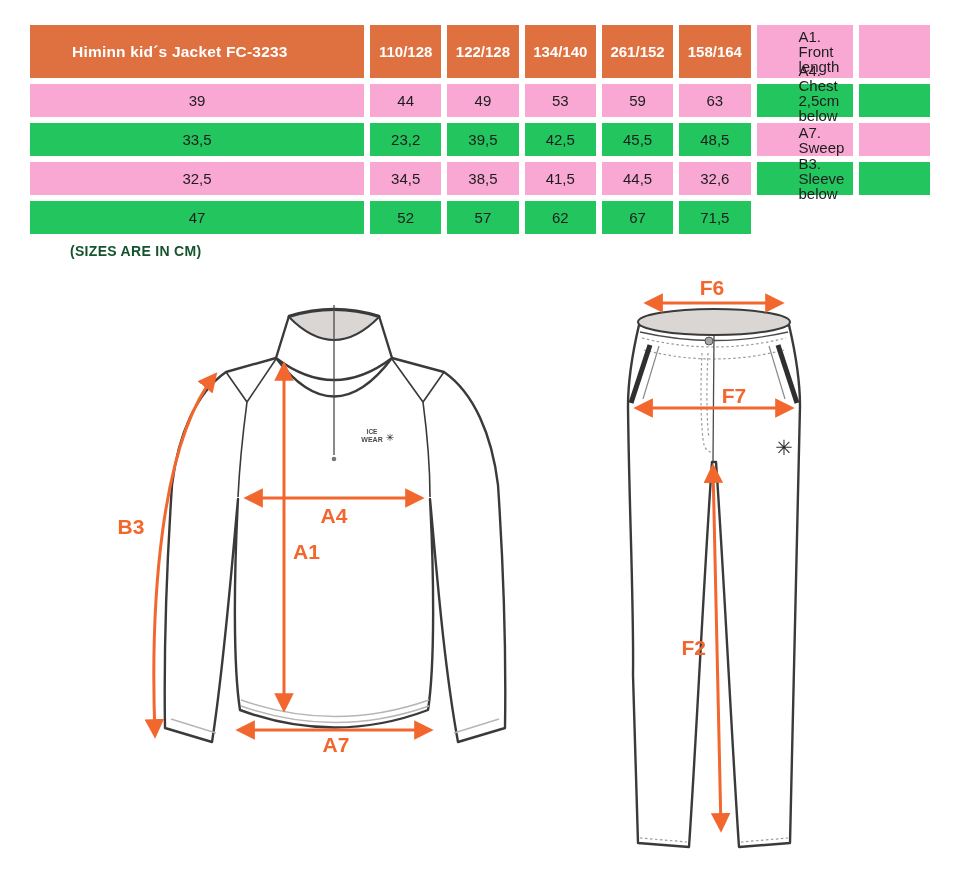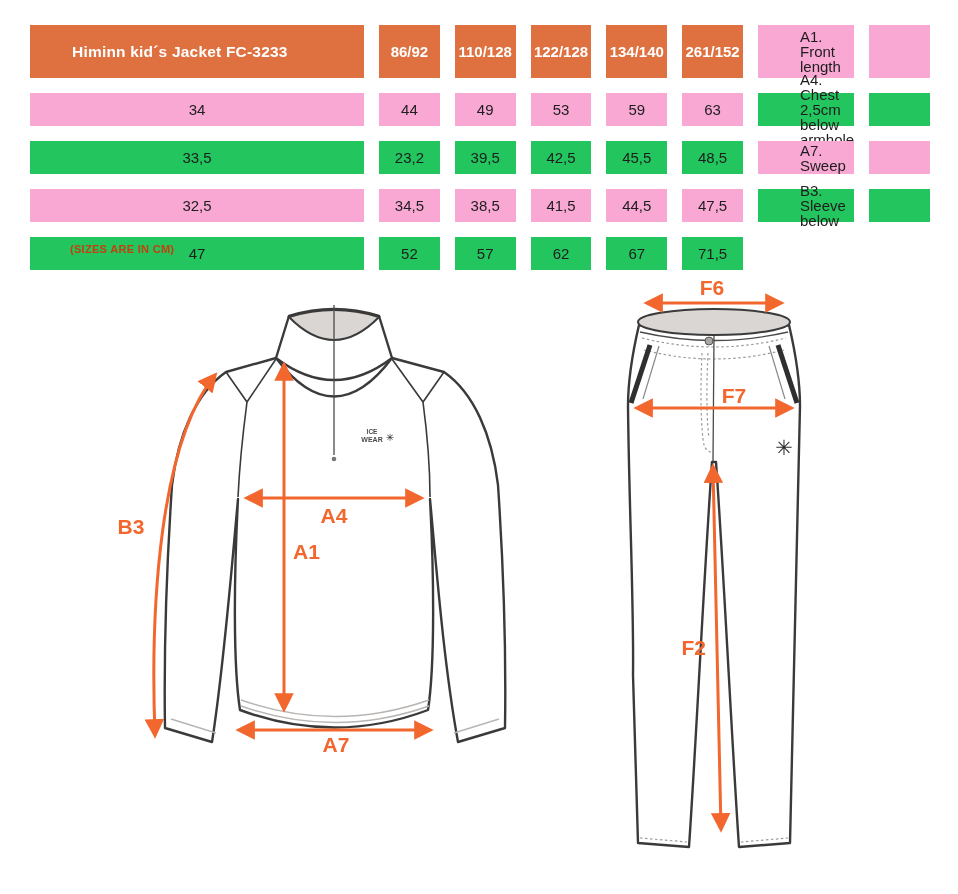--- a/index.html
+++ b/index.html
@@ -2,61 +2,61 @@
 <html><head>
 <meta charset="utf-8">
 <style>
   html,body{margin:0;padding:0;background:#fff;}
   body{width:958px;height:894px;position:relative;overflow:hidden;
        font-family:"Liberation Sans",sans-serif;color:#1d1d1d;}
 
   
   .size-table{position:absolute;left:30px;top:25px;width:900px;
     display:grid;grid-template-columns:334px repeat(7,1fr);
-    grid-template-rows:53px repeat(4,33px);gap:15px;background:#fff;}
+    grid-template-rows:53px repeat(4,33px);gap:6px;background:#fff;}
   .cell{display:flex;align-items:center;justify-content:center;
         font-size:15px;line-height:1;}
   .cell.th{background:#DF7140;color:#fff;font-weight:bold;}
   .cell.left{justify-content:flex-start;padding-left:42px;}
   .cell.dark{background:#f9a8d4;}
   .cell.light{background:#22c55e;}
   .cell.title{font-size:15.5px;letter-spacing:.2px;}
 
   
-  .note{position:absolute;left:70px;top:243px;color:#c2410c;
-        font-weight:bold;font-size:11px;letter-spacing:.3px;}
+  .note{position:absolute;left:70px;top:243px;color:#14532d;
+        font-weight:bold;font-size:14px;letter-spacing:.3px;}
 
   
   .diagram{position:absolute;left:0;top:275px;}
   .outline{fill:#fff;stroke:#3A3A3A;stroke-width:2.4;stroke-linejoin:round;}
   .seam{fill:none;stroke:#3A3A3A;stroke-width:1.6;}
   .stitch{fill:none;stroke:#B8B5B2;stroke-width:1.4;}
   .dashstitch{fill:none;stroke:#9B9B9B;stroke-width:1.2;stroke-dasharray:2.5 2.5;}
   .thinline{fill:none;stroke:#4A4A4A;stroke-width:1.3;}
   .shade{fill:#D9D6D3;stroke:#3A3A3A;stroke-width:2;}
   .arrow{fill:none;stroke:#F2672E;stroke-width:3;}
   .diag-label{font-family:"Liberation Sans",sans-serif;font-weight:bold;
               font-size:21px;fill:#F2672E;}
   .logo-text{font-family:"Liberation Sans",sans-serif;font-weight:bold;fill:#4A4A4A;}
   .flake{fill:#2B2B2B;font-family:"DejaVu Sans",sans-serif;}
 </style>
 </head>
 <body>
 
 <div class="size-table">
   <div class="cell th left title">Himinn kid´s Jacket FC-3233</div>
-  <div class="cell th">86/92</div>
   <div class="cell th">110/128</div>
   <div class="cell th">122/128</div>
   <div class="cell th">134/140</div>
   <div class="cell th">261/152</div>
+  <div class="cell th">158/164</div>
 
   <div class="cell dark left">A1. Front length</div>
   <div class="cell dark"></div>
-  <div class="cell dark">34</div>
+  <div class="cell dark">39</div>
   <div class="cell dark">44</div>
   <div class="cell dark">49</div>
   <div class="cell dark">53</div>
   <div class="cell dark">59</div>
   <div class="cell dark">63</div>
 
   <div class="cell light left">A4. Chest 2,5cm below armhole</div>
   <div class="cell light"></div>
   <div class="cell light">33,5</div>
   <div class="cell light">23,2</div>
@@ -65,21 +65,21 @@
   <div class="cell light">45,5</div>
   <div class="cell light">48,5</div>
 
   <div class="cell dark left">A7. Sweep</div>
   <div class="cell dark"></div>
   <div class="cell dark">32,5</div>
   <div class="cell dark">34,5</div>
   <div class="cell dark">38,5</div>
   <div class="cell dark">41,5</div>
   <div class="cell dark">44,5</div>
-  <div class="cell dark">47,5</div>
+  <div class="cell dark">32,6</div>
 
   <div class="cell light left">B3. Sleeve below</div>
   <div class="cell light"></div>
   <div class="cell light">47</div>
   <div class="cell light">52</div>
   <div class="cell light">57</div>
   <div class="cell light">62</div>
   <div class="cell light">67</div>
   <div class="cell light">71,5</div>
 </div>

